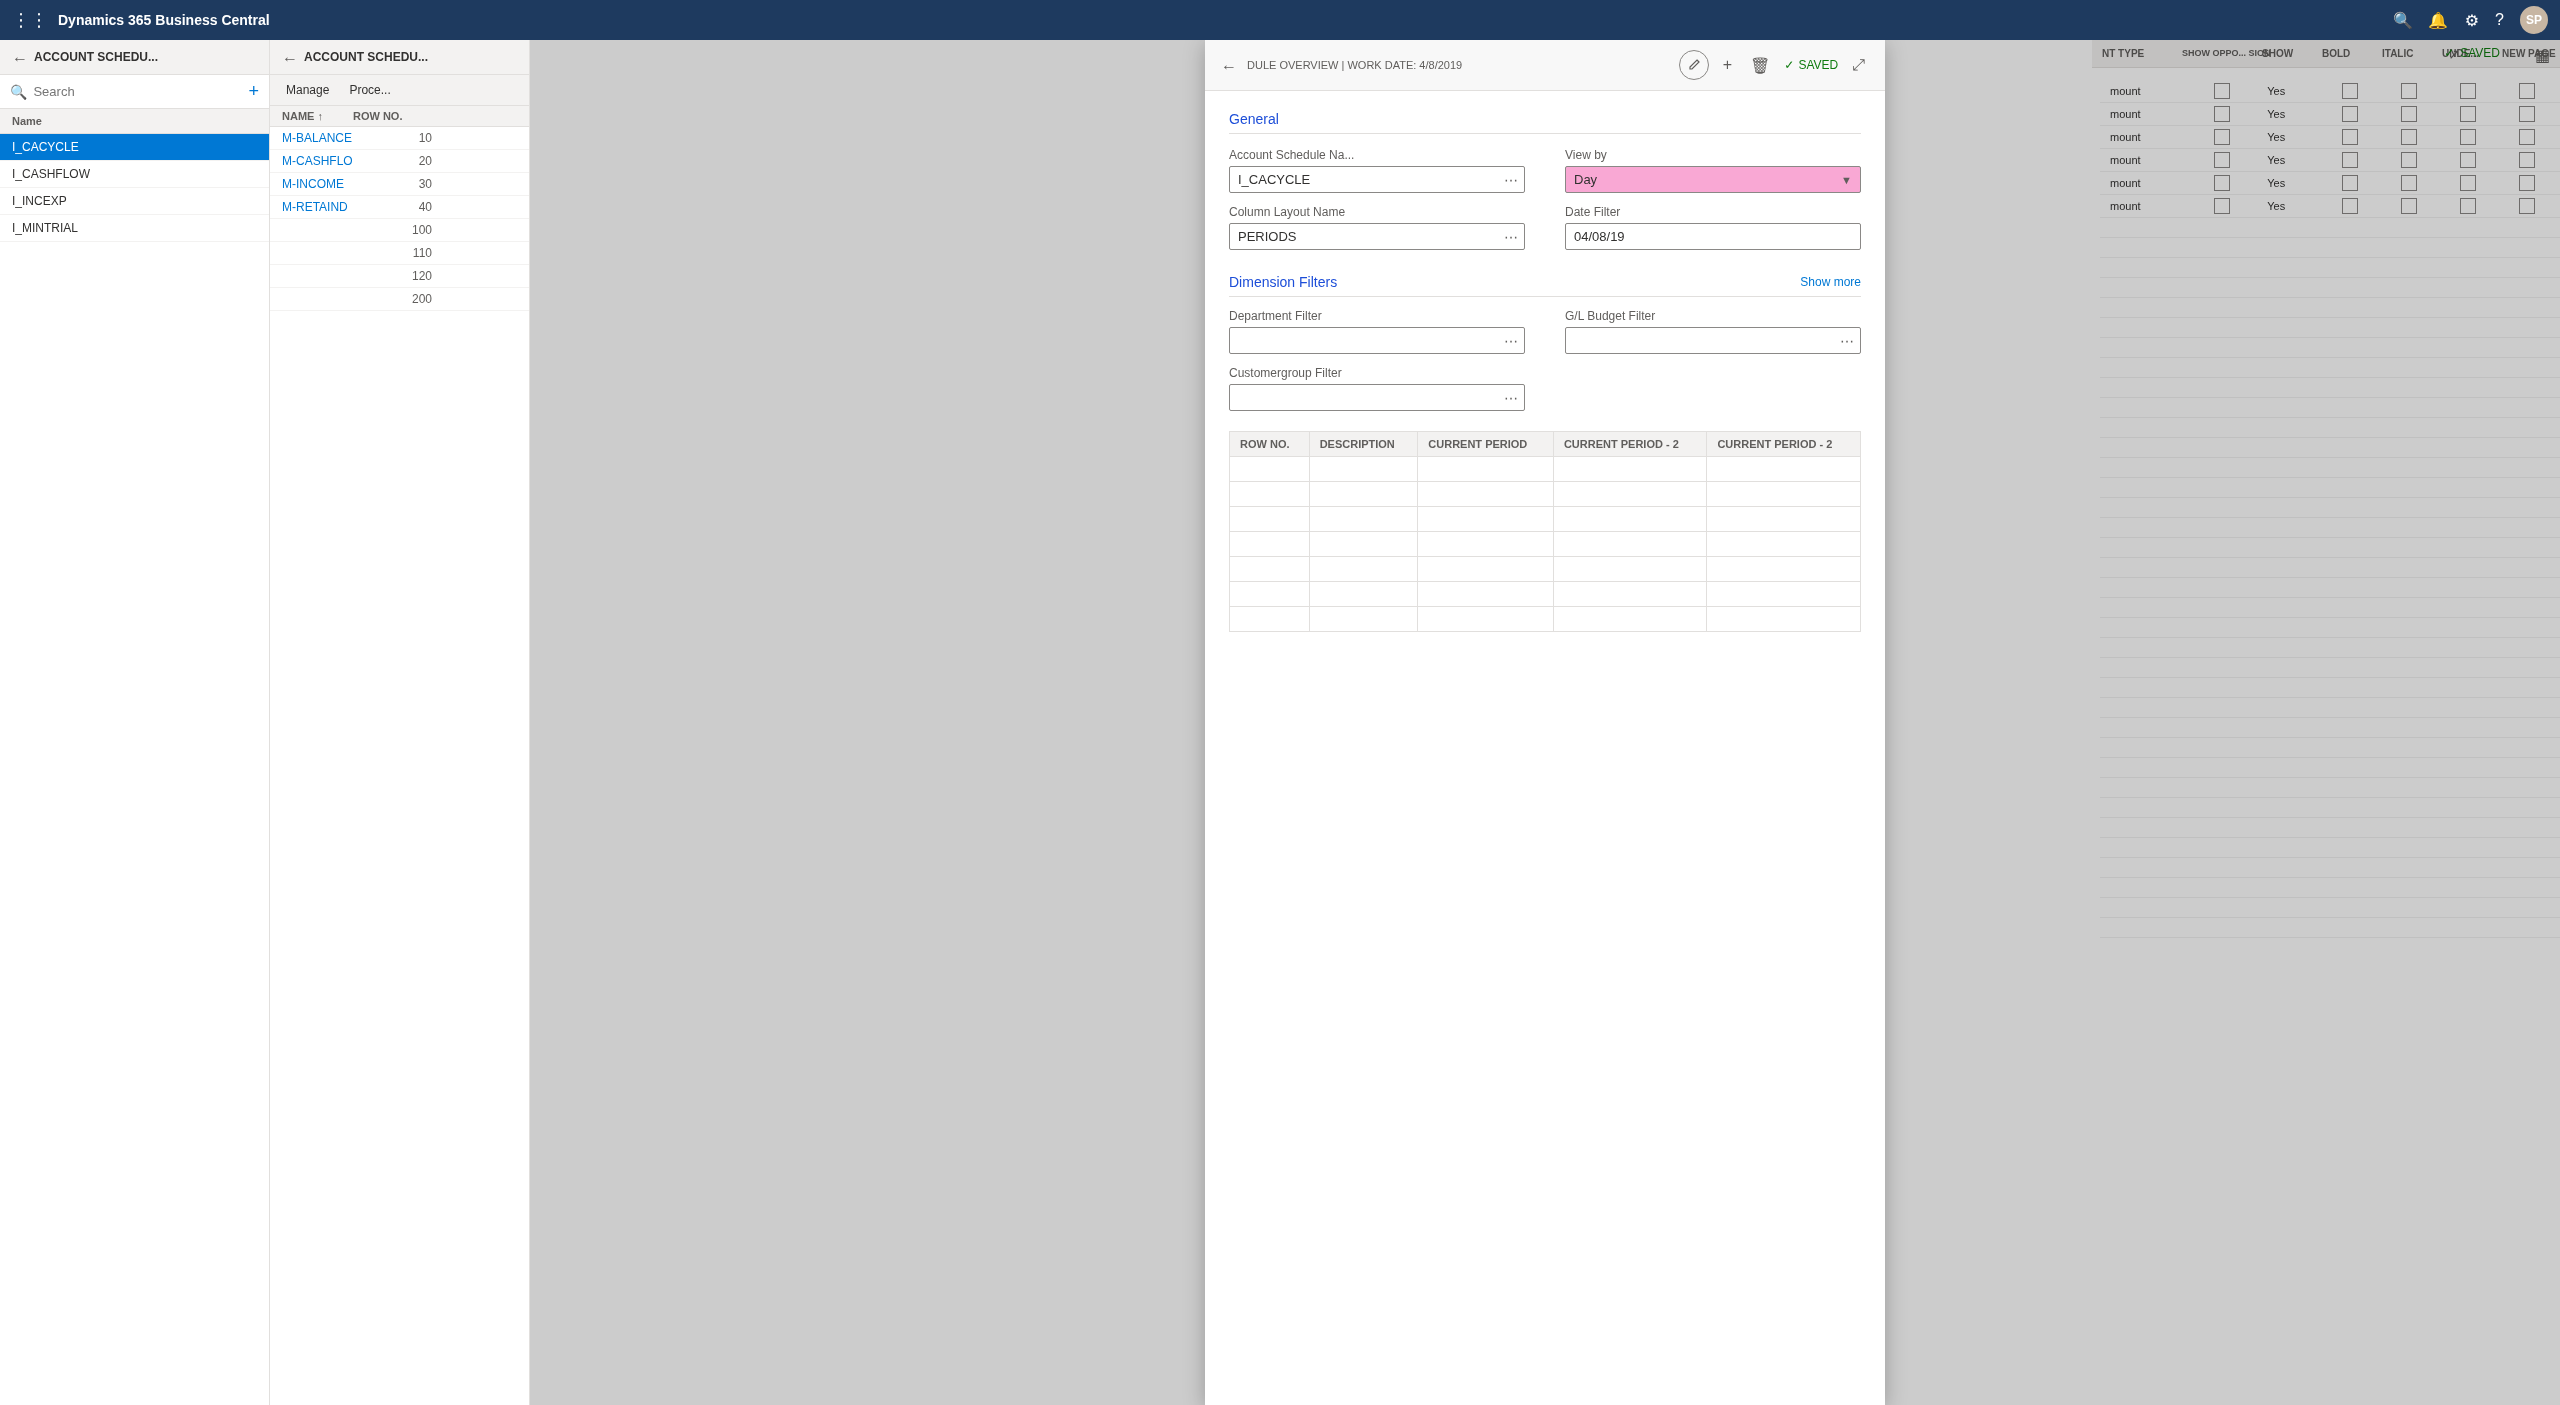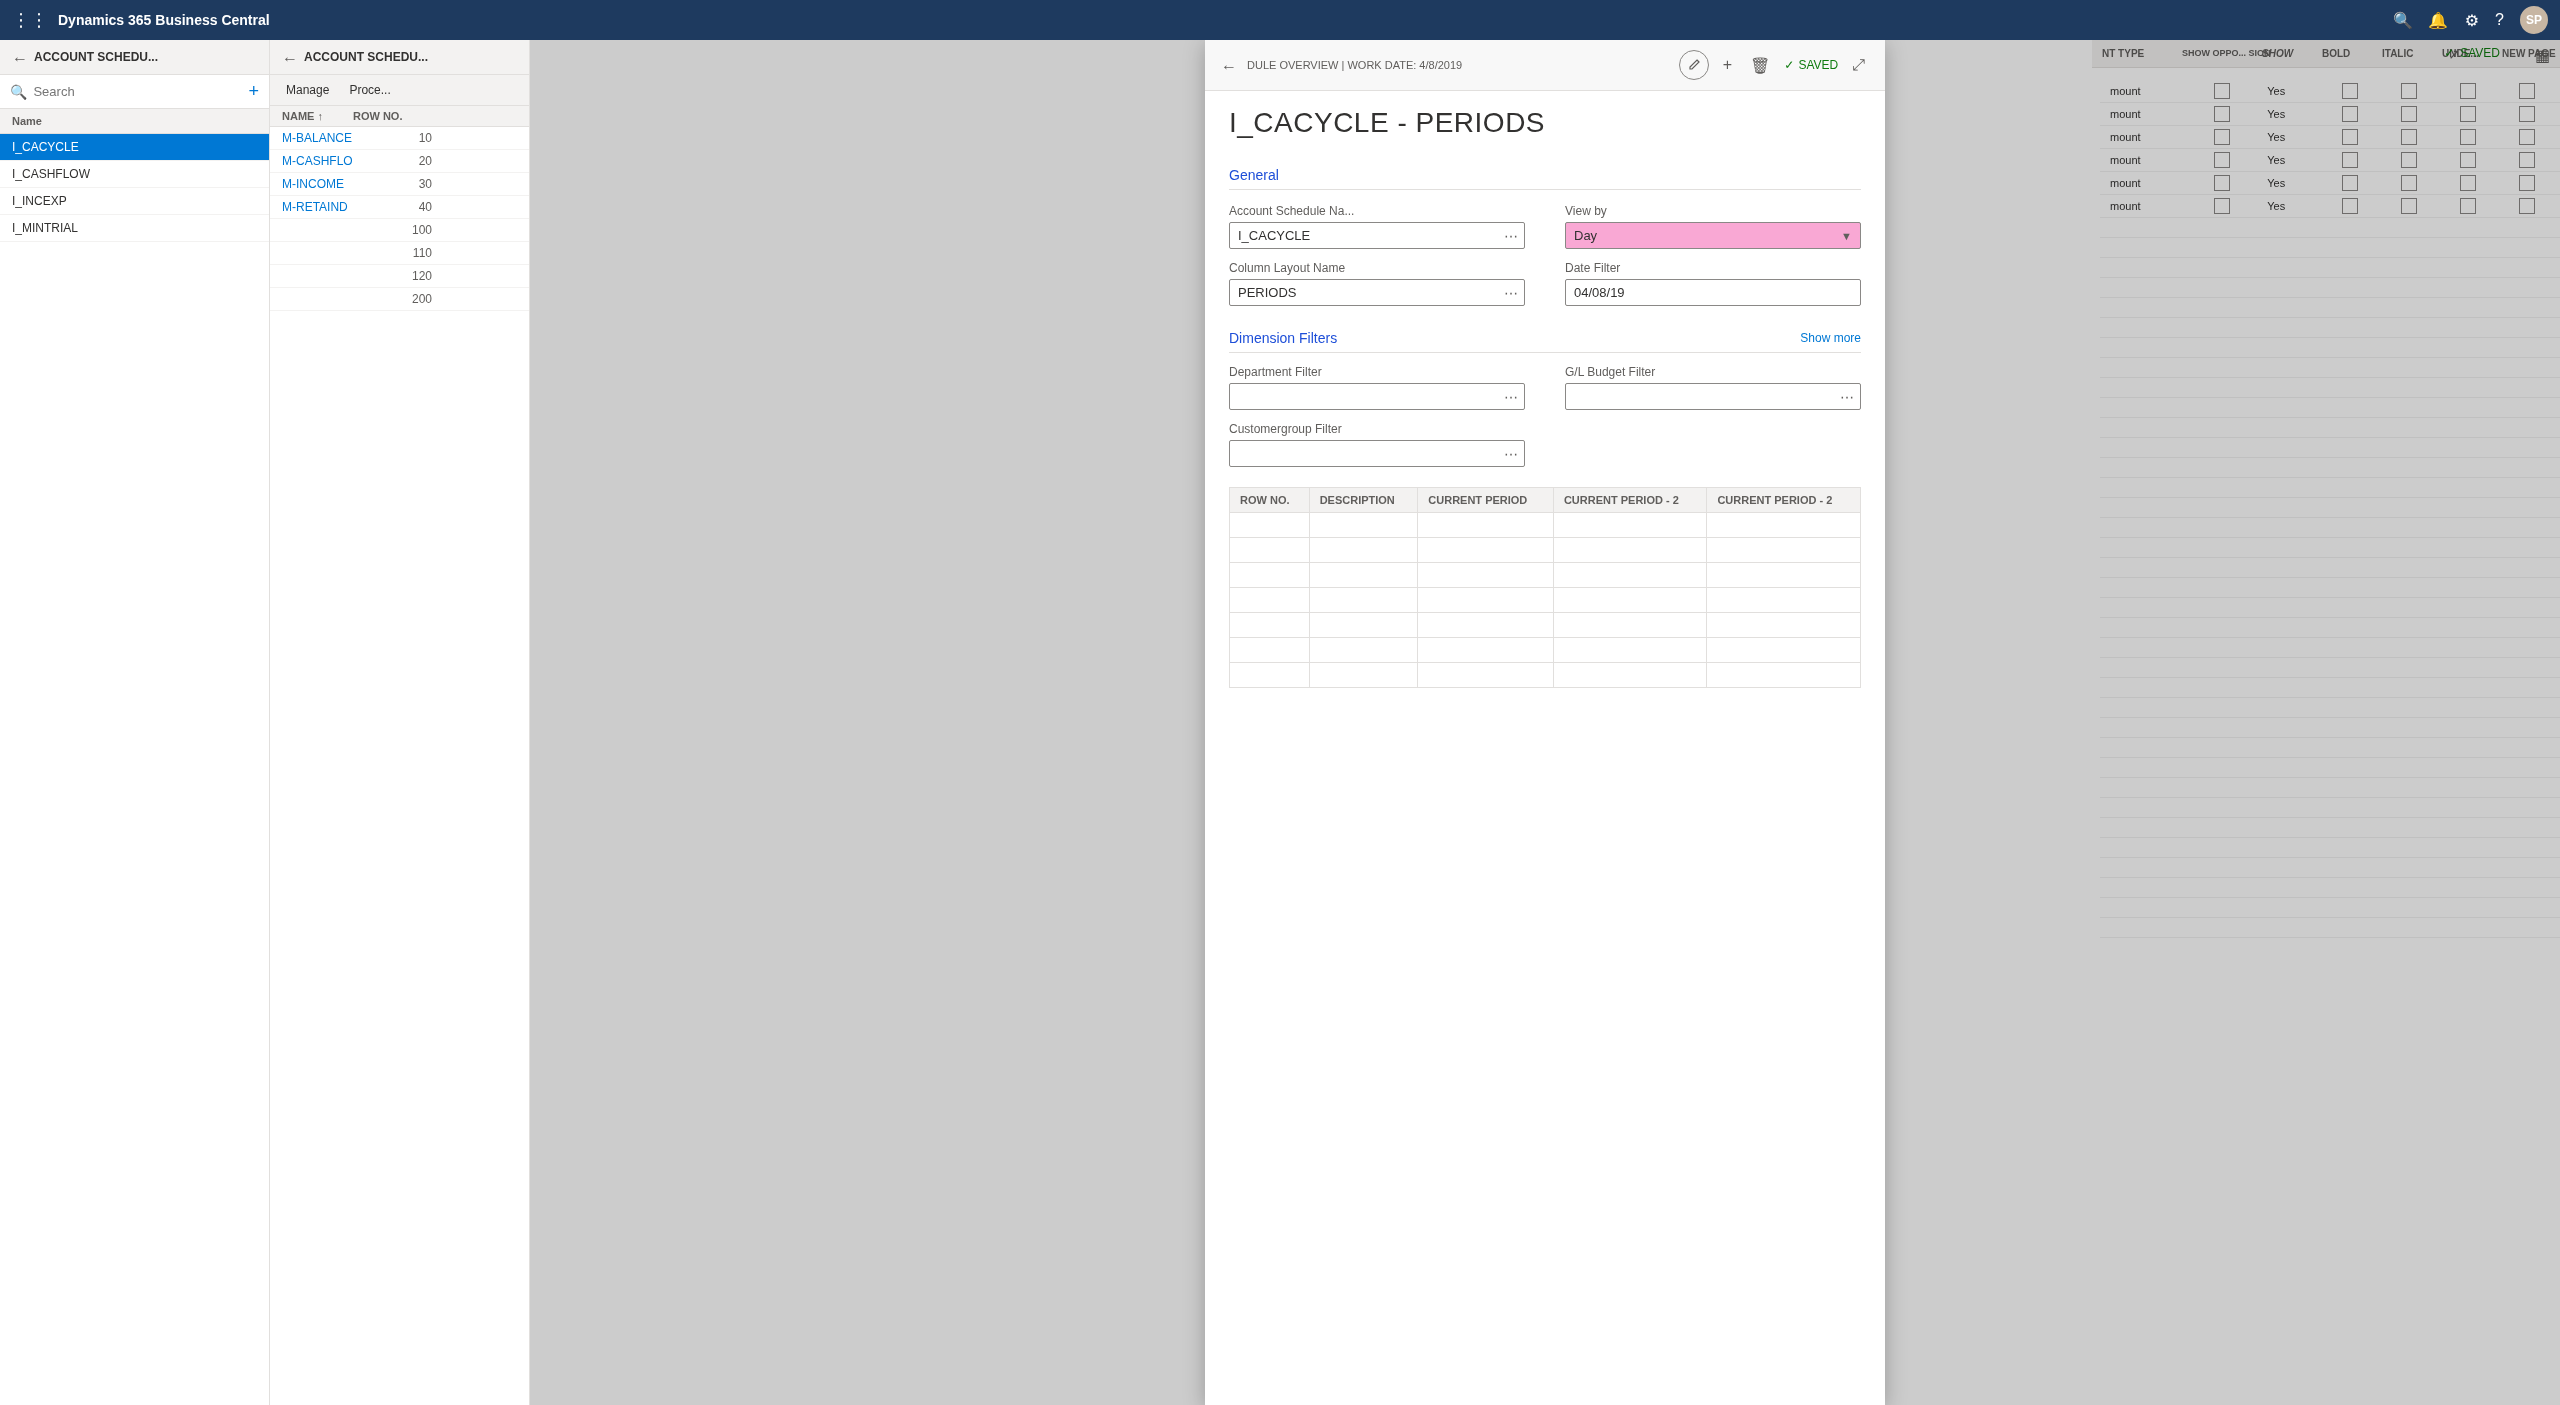--- a/index.html
+++ b/index.html
@@ -597,21 +597,21 @@
       </div>
     </div>
   </div>
 
   <div class="right-area">
 
     <div class="bg-table-area">
       <div class="bg-right-header" style="margin-left: auto; display:flex; padding: 6px 4px; background:#f3f2f1; border-bottom:1px solid #e1dfdd; font-size:10px; font-weight:600; color:#605e5c;">
         <span class="bg-right-col" style="width:80px;">NT TYPE</span>
         <span class="bg-right-col" style="width:80px; font-size:9px;">SHOW OPPO... SION</span>
-        <span class="bg-right-col" style="width:60px;font-style:italic;">SHOW</span>
+        <span class="bg-right-col" style="width:60px;">SHOW</span>
         <span class="bg-right-col" style="width:60px;">BOLD</span>
         <span class="bg-right-col" style="width:60px;">ITALIC</span>
         <span class="bg-right-col" style="width:60px;">UNDE...</span>
         <span class="bg-right-col" style="width:60px;">NEW PAGE</span>
       </div>
 
       <div style="margin-left: auto; display:flex; flex-direction:column; position:absolute; right:0; top:40px; width:460px;">
 
         <div class="cb-grid-row">
           <span class="cb-text" style="width:80px;">mount</span>
@@ -794,21 +794,20 @@
           <span class="modal-icon-btn">+</span>
           <span class="modal-icon-btn">🗑</span>
           <div class="modal-saved">
             <span>✓</span>
             <span>SAVED</span>
           </div>
           <span class="modal-icon-btn">⤢</span>
         </div>
       </div>
 
-      <div class="modal-title">I_CACYCLE - PERIODS</div>
 
 
       <div class="modal-content">
 
         <div class="section-heading">General</div>
         <div class="form-grid">
 
           <div class="form-field">
             <label class="form-label">Account Schedule Na...</label>
             <div class="form-input-wrap">

